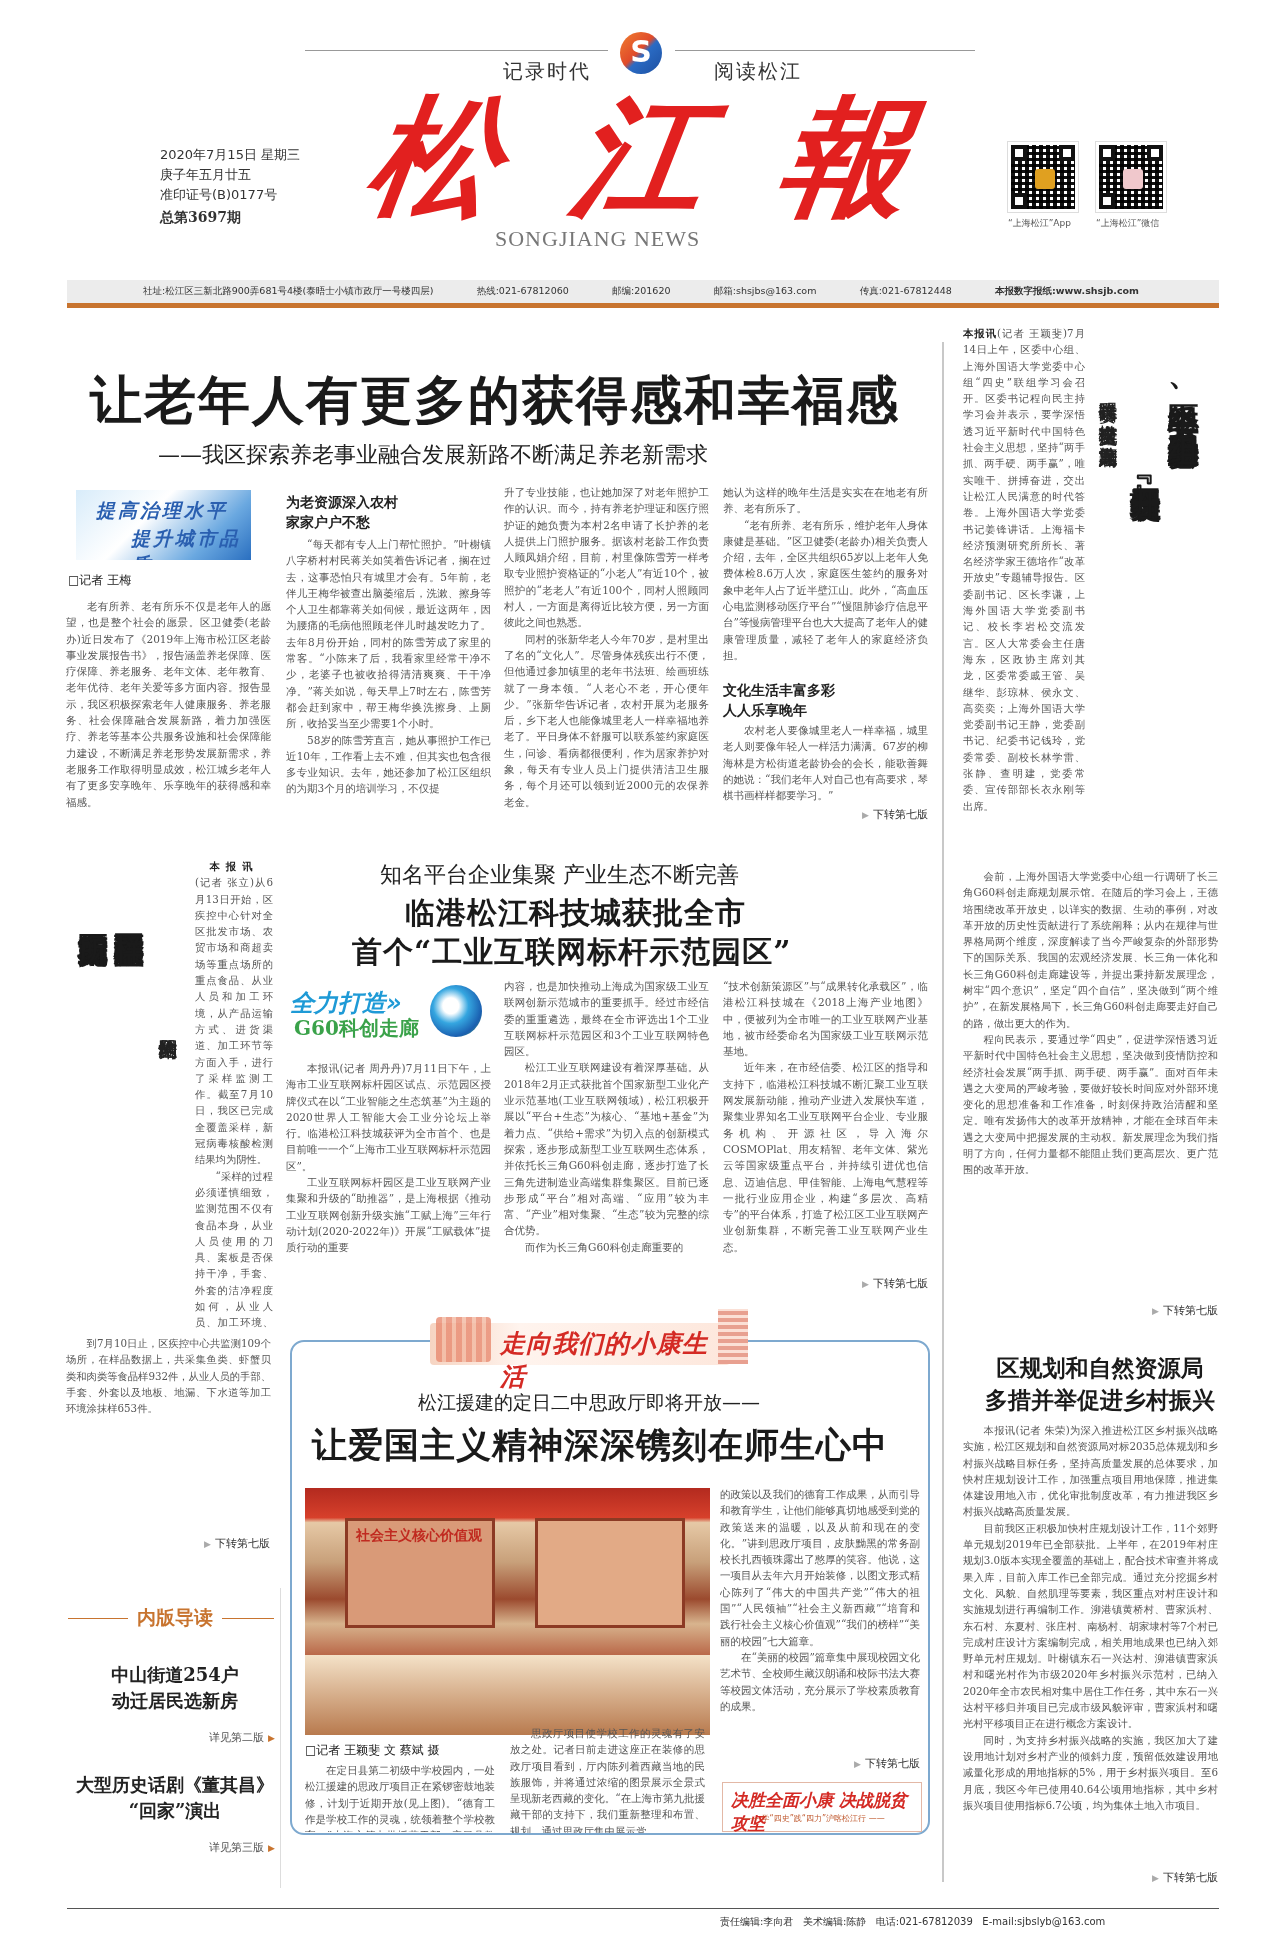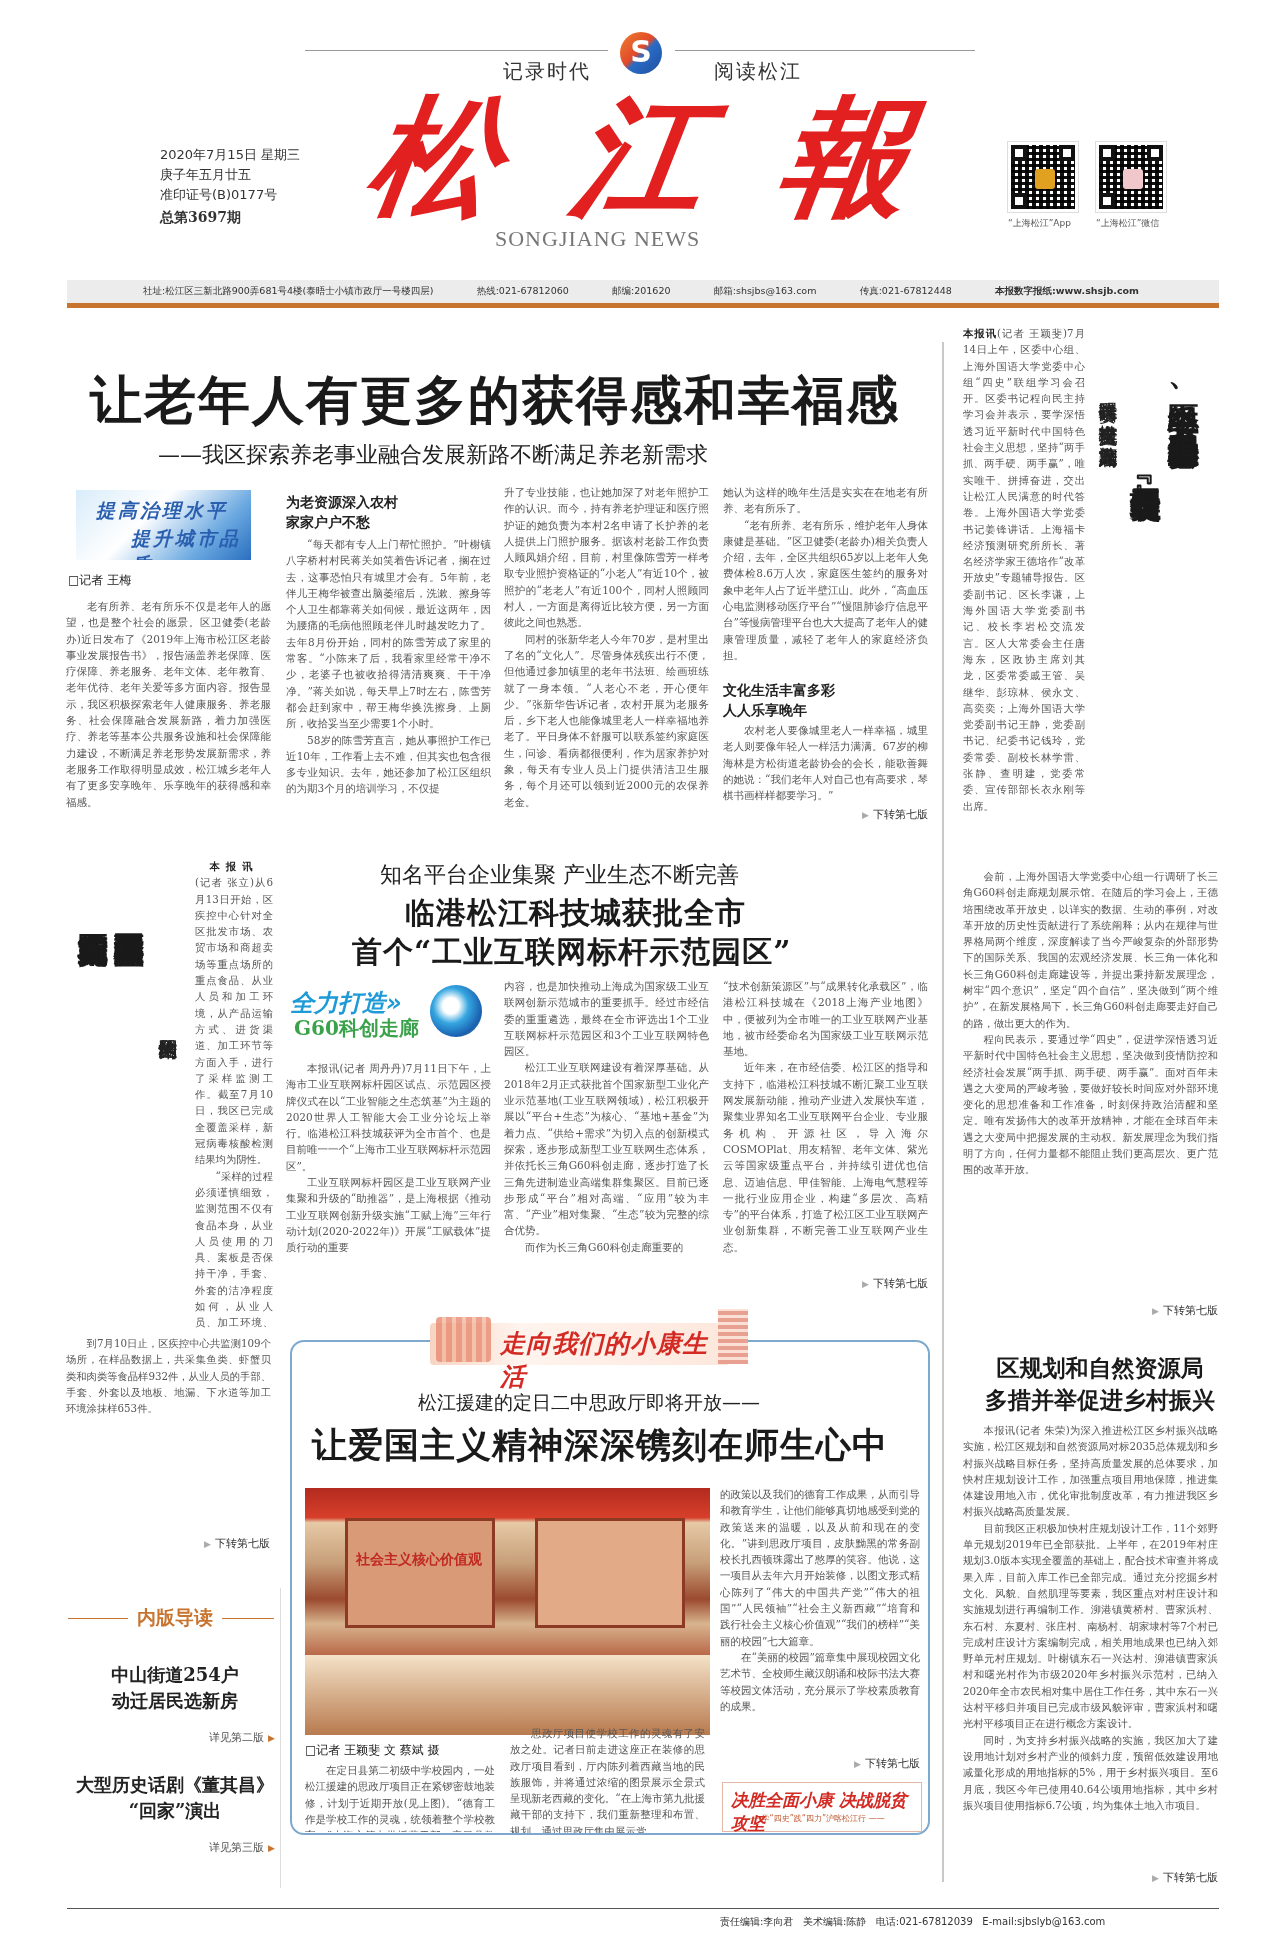--- a/index.html
+++ b/index.html
@@ -57,21 +57,21 @@
   .xiaokang-box { position: absolute; left: 290px; top: 1340px; width: 640px; height: 495px; border: 2px solid #7ea9cf; border-radius: 14px; }
   .xiaokang-banner { position: absolute; left: 430px; top: 1323px; width: 300px; height: 42px; background: linear-gradient(90deg,#f6d4c2 0%, #fff4ee 30%, #fde7dc 100%); border-radius: 4px; }
   .xiaokang-banner span { position: absolute; left: 70px; top: 4px; font: italic bold 25px "DejaVu Sans", sans-serif; color: #d42a24; letter-spacing: 1px; }
   .xiaokang-banner .city { position: absolute; left: 6px; top: -6px; width: 55px; height: 45px; background: repeating-linear-gradient(90deg,#e88a70 0 6px,#f2b8a0 6px 10px); border-radius: 4px; opacity: .8; }
   .xiaokang-banner .city2 { position: absolute; right: -18px; top: -14px; width: 30px; height: 55px; background: repeating-linear-gradient(0deg,#e8a090 0 4px,#fbe0d6 4px 7px); }
 
   .photo { position: absolute; left: 305px; top: 1488px; width: 405px; height: 247px; background:
     linear-gradient(180deg, #b32a1f 0%, #d7402b 12%, #e6c9a6 14%, #c8a07a 30%, #9b4a2e 45%, #d8b48e 55%, #b45a3c 70%, #8a3a20 85%, #c9a57e 100%); overflow: hidden; }
   .photo .board { position: absolute; left: 40px; top: 30px; width: 150px; height: 110px; background: #d99a78; border: 3px solid #8c3a24; }
   .photo .board2 { position: absolute; left: 230px; top: 30px; width: 150px; height: 110px; background: #e2aa86; border: 3px solid #8c3a24; }
-  .photo .board span { position: absolute; left: 8px; top: 6px; font: bold 14px "DejaVu Serif", serif; color: #c02a20; margin-top: 24px; }
+  .photo .board span { position: absolute; left: 8px; top: 6px; font: bold 14px "DejaVu Serif", serif; color: #c02a20; }
   .photo .case { position: absolute; left: 0; bottom: 0; width: 100%; height: 80px; background: linear-gradient(180deg,#f4e2c8,#b87a4e); }
 
   .small-box { position: absolute; left: 722px; top: 1782px; width: 200px; height: 50px; border: 1px solid #e3b8a6; background: #fff; }
   .small-box .l1 { position: absolute; left: 8px; top: 6px; font: italic bold 17px "DejaVu Sans", sans-serif; color: #d42a24; }
   .small-box .l2 { position: absolute; left: 20px; top: 30px; font: 8px "DejaVu Sans", sans-serif; color: #c05a30; }
 
   .daodu-title { position: absolute; left: 75px; top: 1605px; width: 200px; text-align: center; font: bold 19px "DejaVu Sans", sans-serif; color: #c8742f; }
   .daodu-line { position: absolute; top: 1618px; height: 1px; background: #c8742f; }
   .daodu-hd { position: absolute; left: 60px; width: 230px; text-align: center; font: bold 18px "DejaVu Serif", serif; color: #222; line-height: 26px; }
   .daodu-see { position: absolute; left: 60px; width: 215px; text-align: right; font: 11px "DejaVu Sans", sans-serif; color: #555; }

